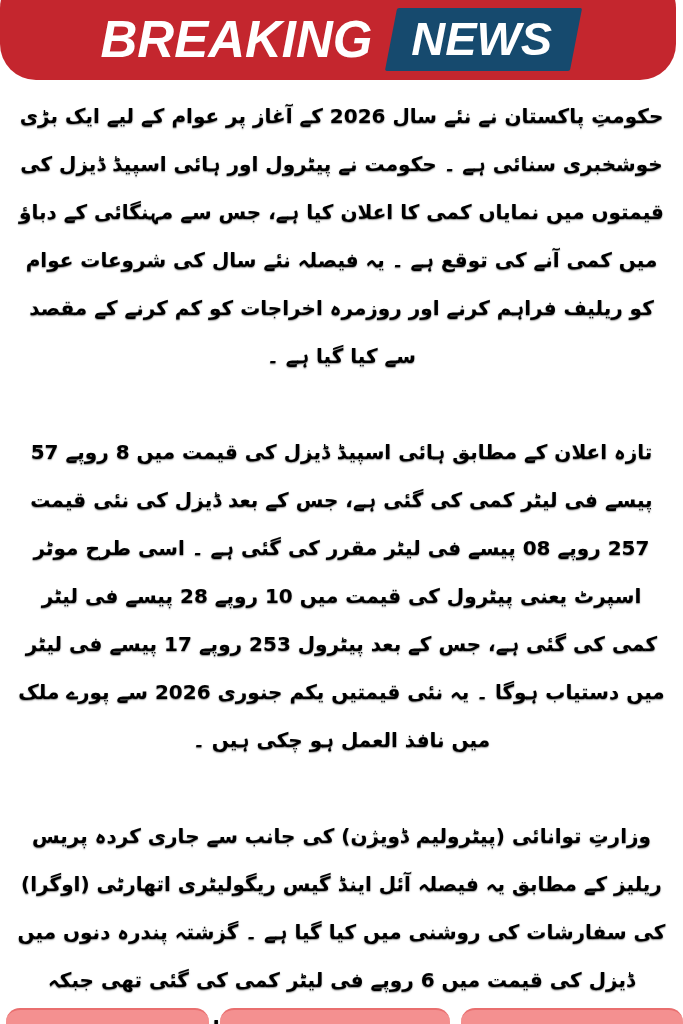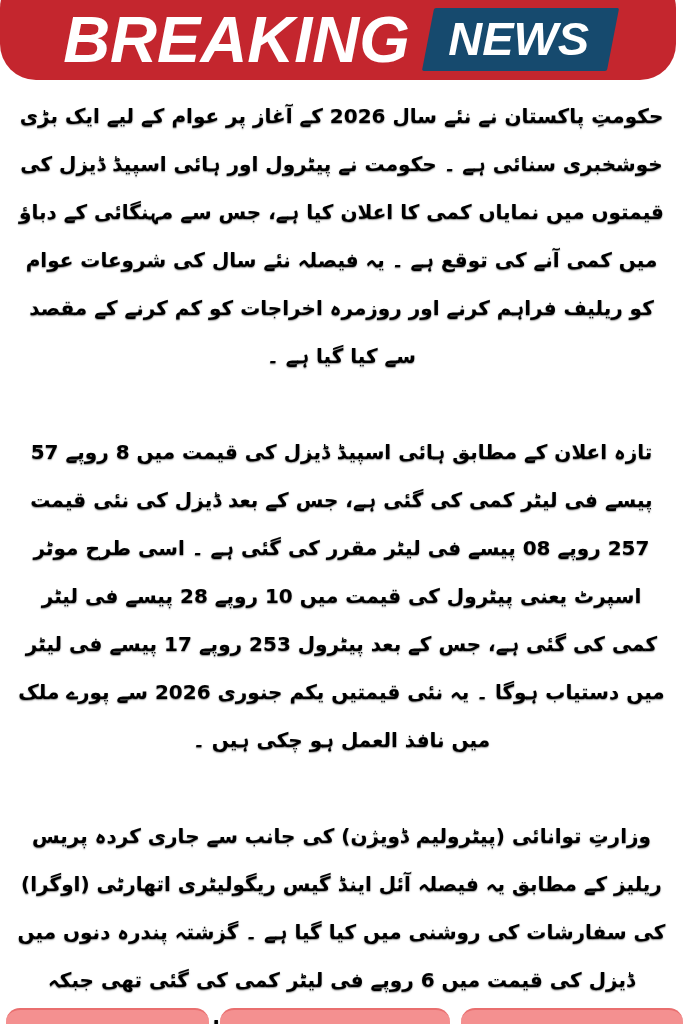--- a/index.html
+++ b/index.html
@@ -29,21 +29,21 @@
     align-items: center;
     justify-content: center;
     padding-top: 26px;
     box-sizing: border-box;
   }
   .breaking-label {
     color: #ffffff;
     font-family: "Liberation Sans", sans-serif;
     font-weight: bold;
     font-style: italic;
-    font-size: 65px;
+    font-size: 51px;
     letter-spacing: 0px;
     line-height: 1;
     padding-right: 6px;
   }
   .news-box {
     display: inline-block;
     background: var(--news-blue, #164A6E);
     transform: skewX(-11deg);
     padding: 7px 24px 9px 20px;
     margin-left: 12px;

